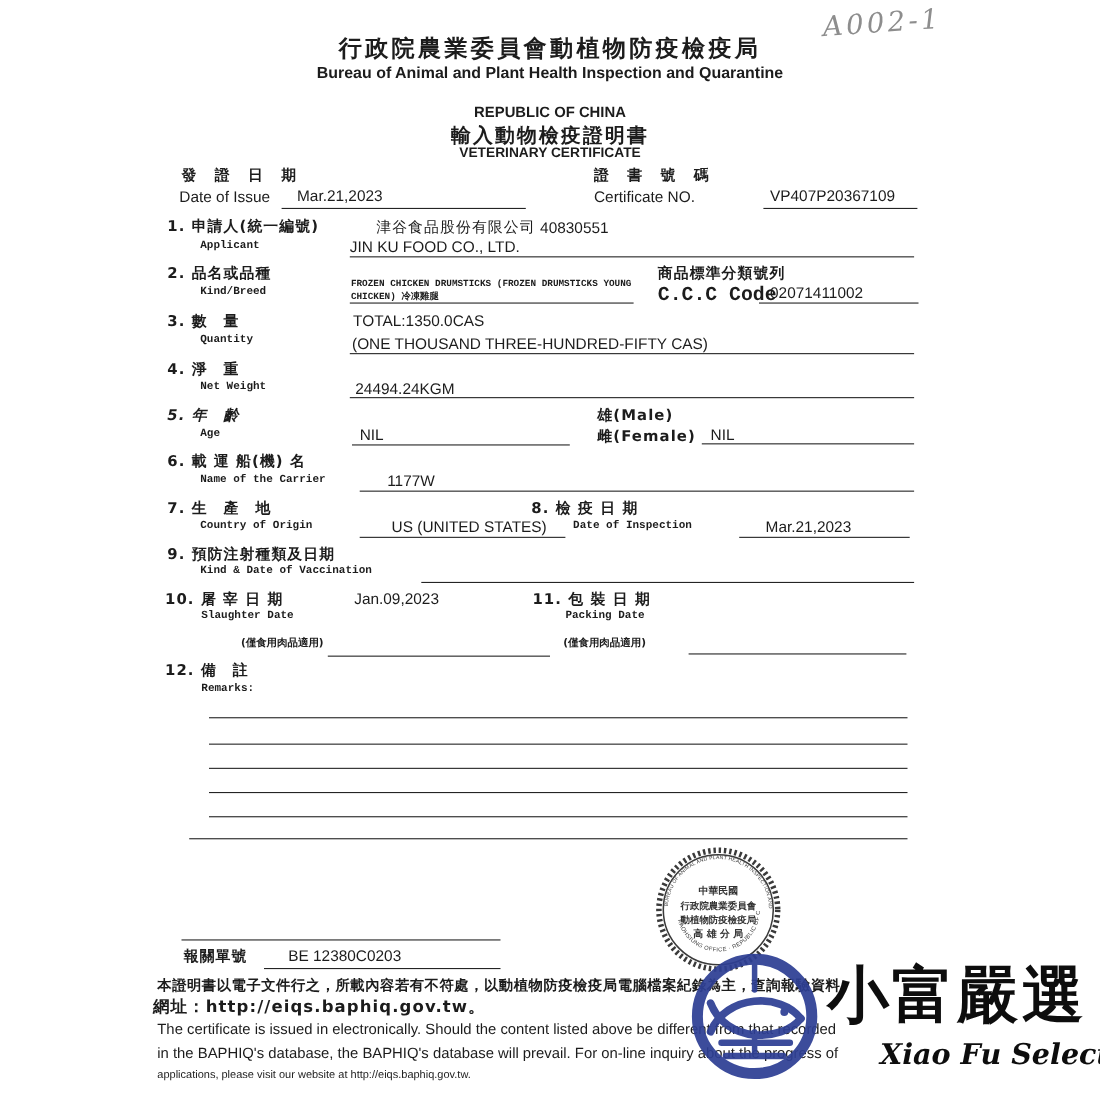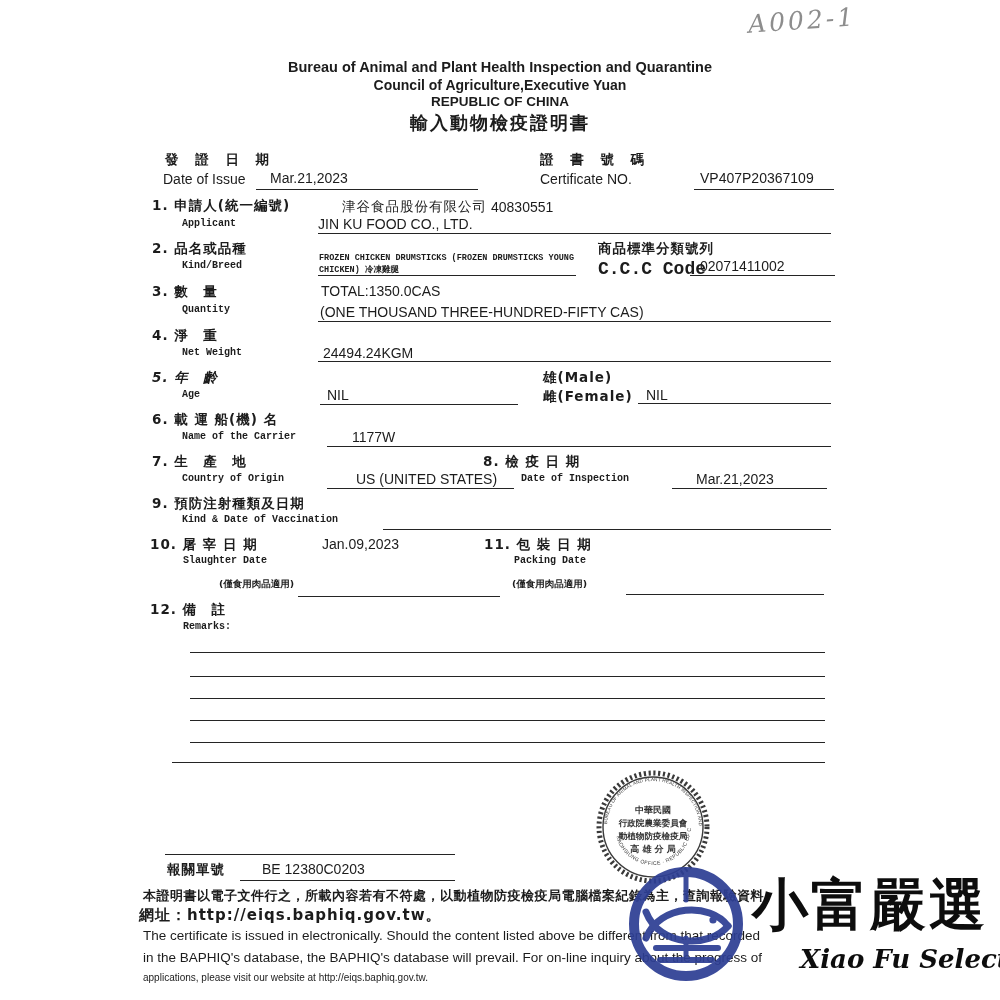--- a/index.html
+++ b/index.html
@@ -19,24 +19,25 @@
   .branden{font-family:"DejaVu Serif",serif;font-weight:bold;font-style:italic;font-size:26px;color:#0d0d0d;}
   svg{position:absolute;overflow:visible;}
 </style>
 </head>
 <body>
 
 <div id="page">
 
   <div class="abs hand" style="left:748px;top:6px;">A002-1</div>
 
+  <div class="abs hdr cnb" style="top:30px;font-size:21px;letter-spacing:3px;">行政院農業委員會動植物防疫檢疫局</div>
   <div class="abs hdr" style="top:59px;font-size:14.5px;font-weight:bold;">Bureau of Animal and Plant Health Inspection and Quarantine</div>
-  <div class="abs hdr" style="top:77px;font-size:14px;font-weight:bold;">Council of Agriculture,Executive Yuan</div>
   <div class="abs hdr" style="top:94px;font-size:13.5px;font-weight:bold;">REPUBLIC OF CHINA</div>
   <div class="abs hdr cnb" style="top:111px;font-size:18px;letter-spacing:2px;">輸入動物檢疫證明書</div>
+  <div class="abs hdr" style="top:132px;font-size:12.5px;font-weight:bold;">VETERINARY CERTIFICATE</div>
 
   <div class="abs cnb" style="left:165px;top:151px;letter-spacing:6px;">發 證 日 期</div>
   <div class="abs val" style="left:163px;top:171px;">Date of Issue</div>
   <div class="abs val" style="left:270px;top:170px;">Mar.21,2023</div>
   <div class="line" style="left:256px;top:189px;width:222px;"></div>
 
   <div class="abs cnb" style="left:540px;top:151px;letter-spacing:6px;">證 書 號 碼</div>
   <div class="abs val" style="left:540px;top:171px;">Certificate NO.</div>
   <div class="abs val" style="left:700px;top:170px;">VP407P20367109</div>
   <div class="line" style="left:694px;top:189px;width:140px;"></div>

